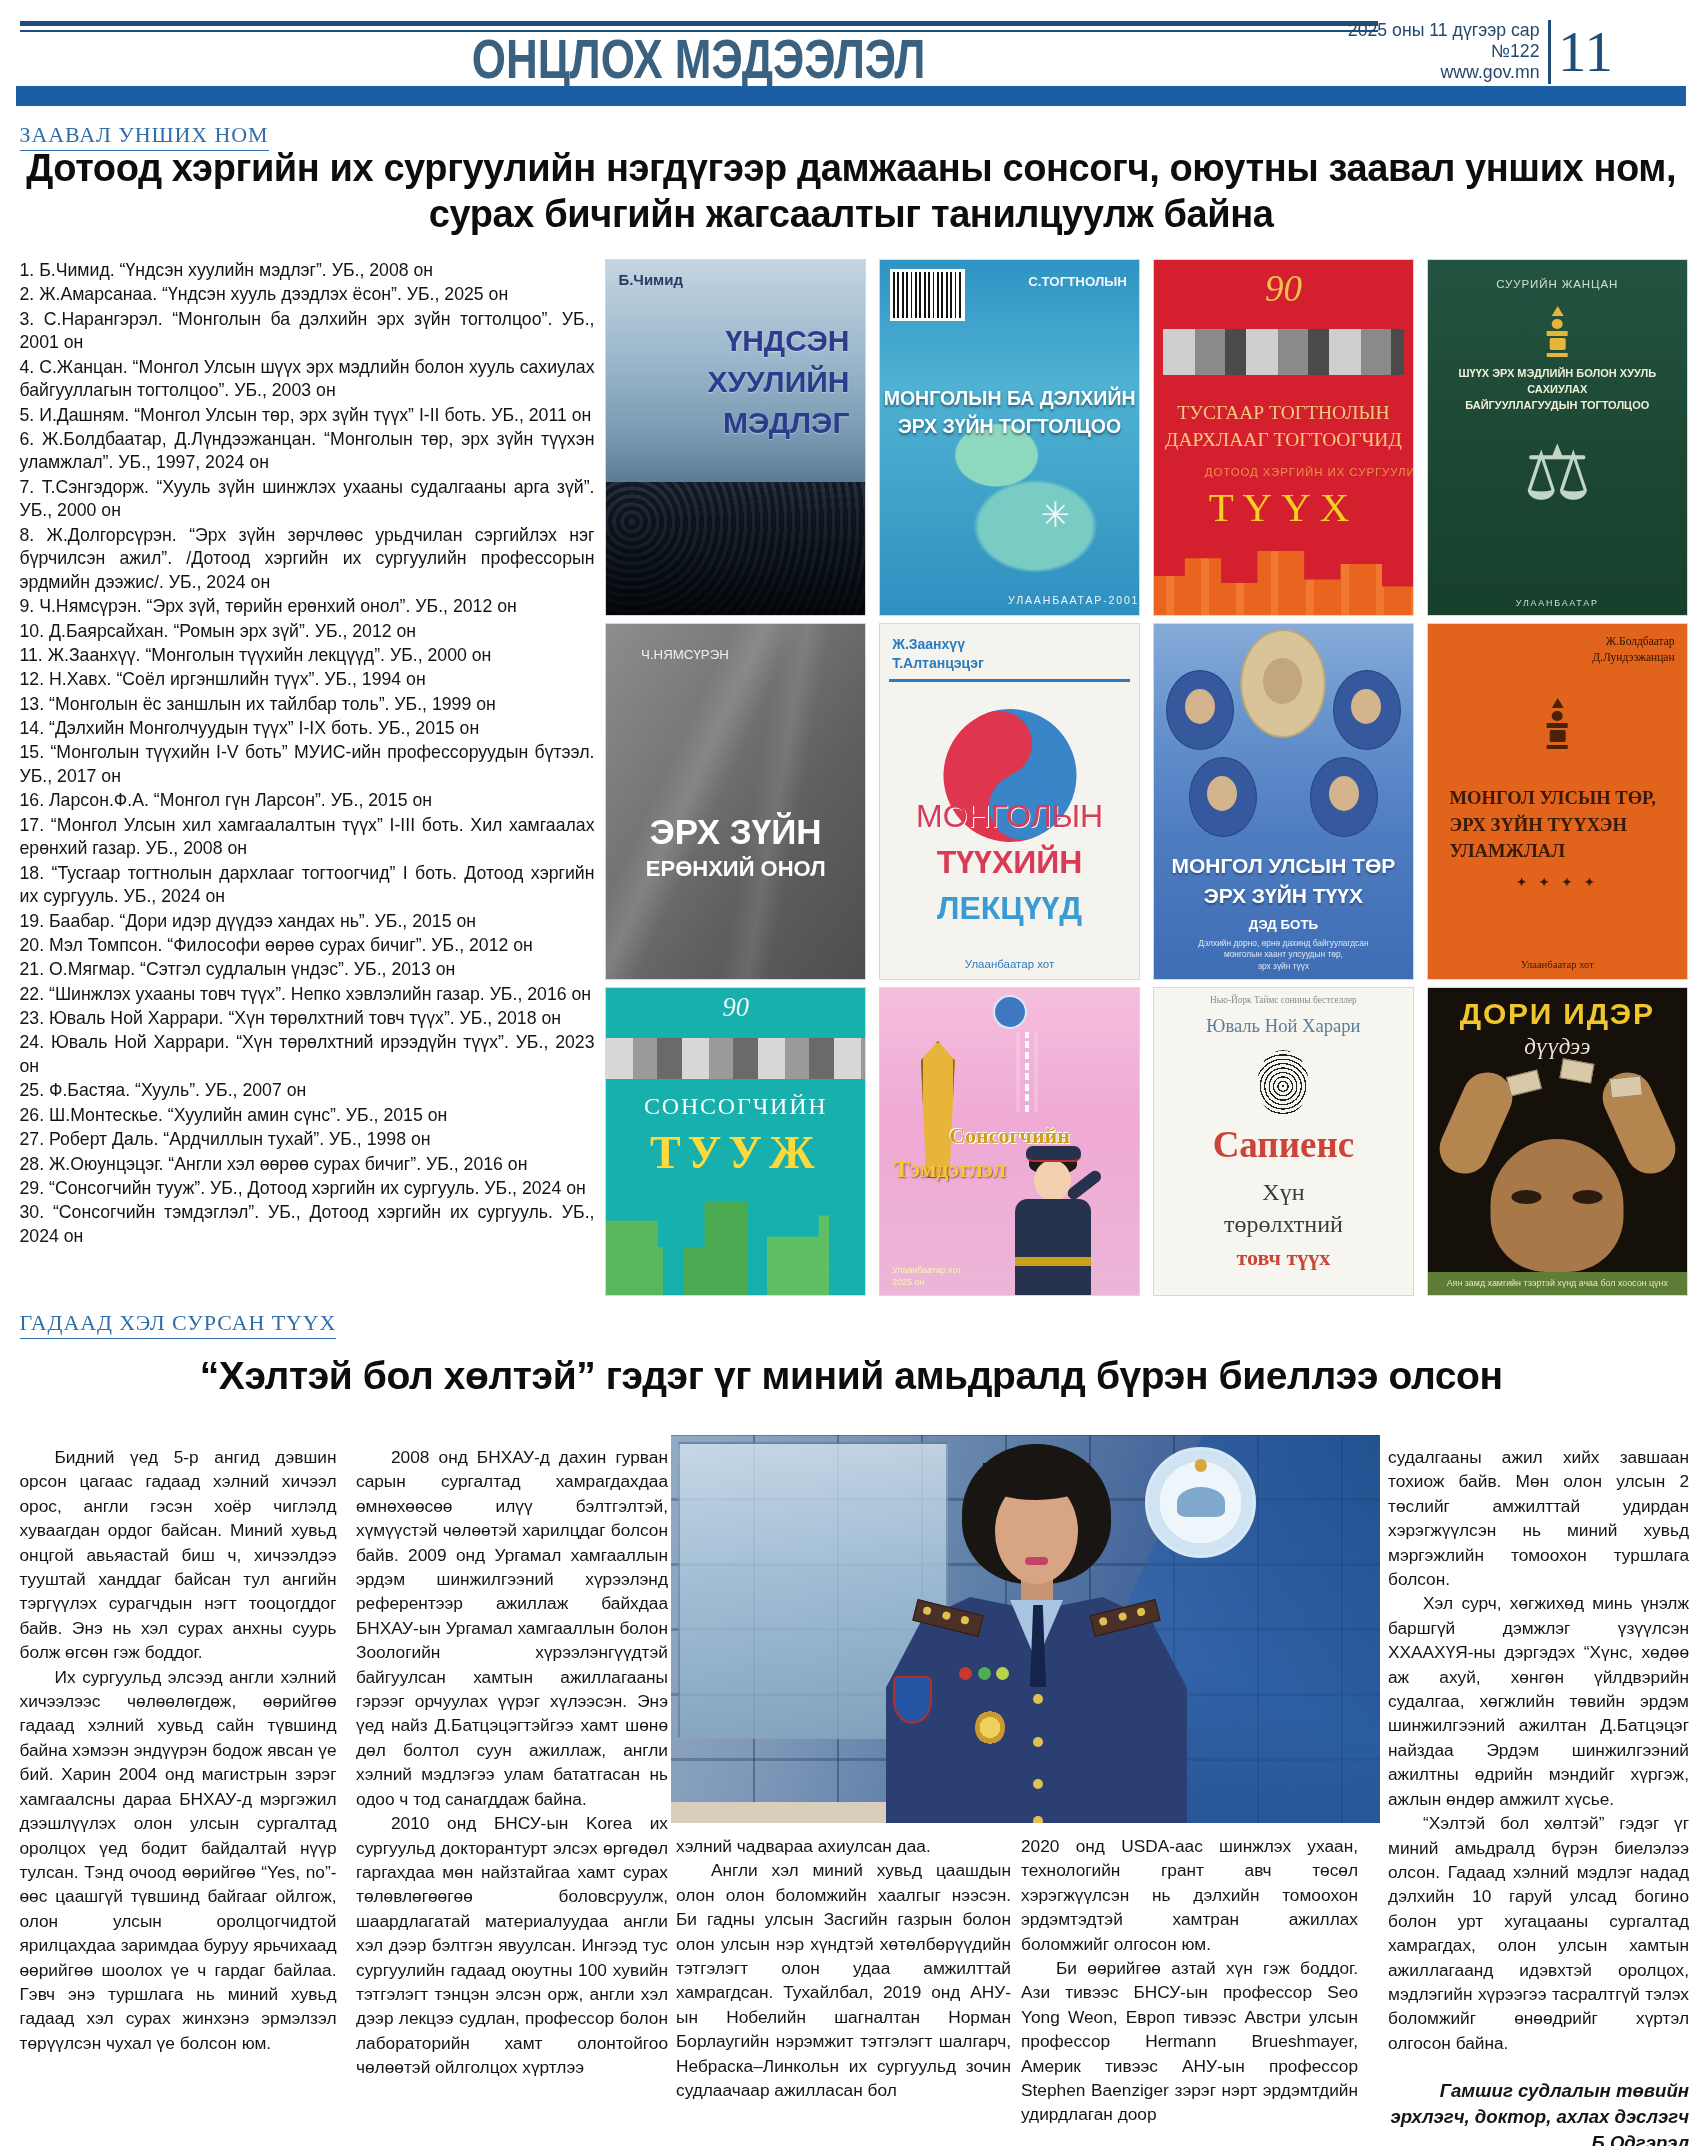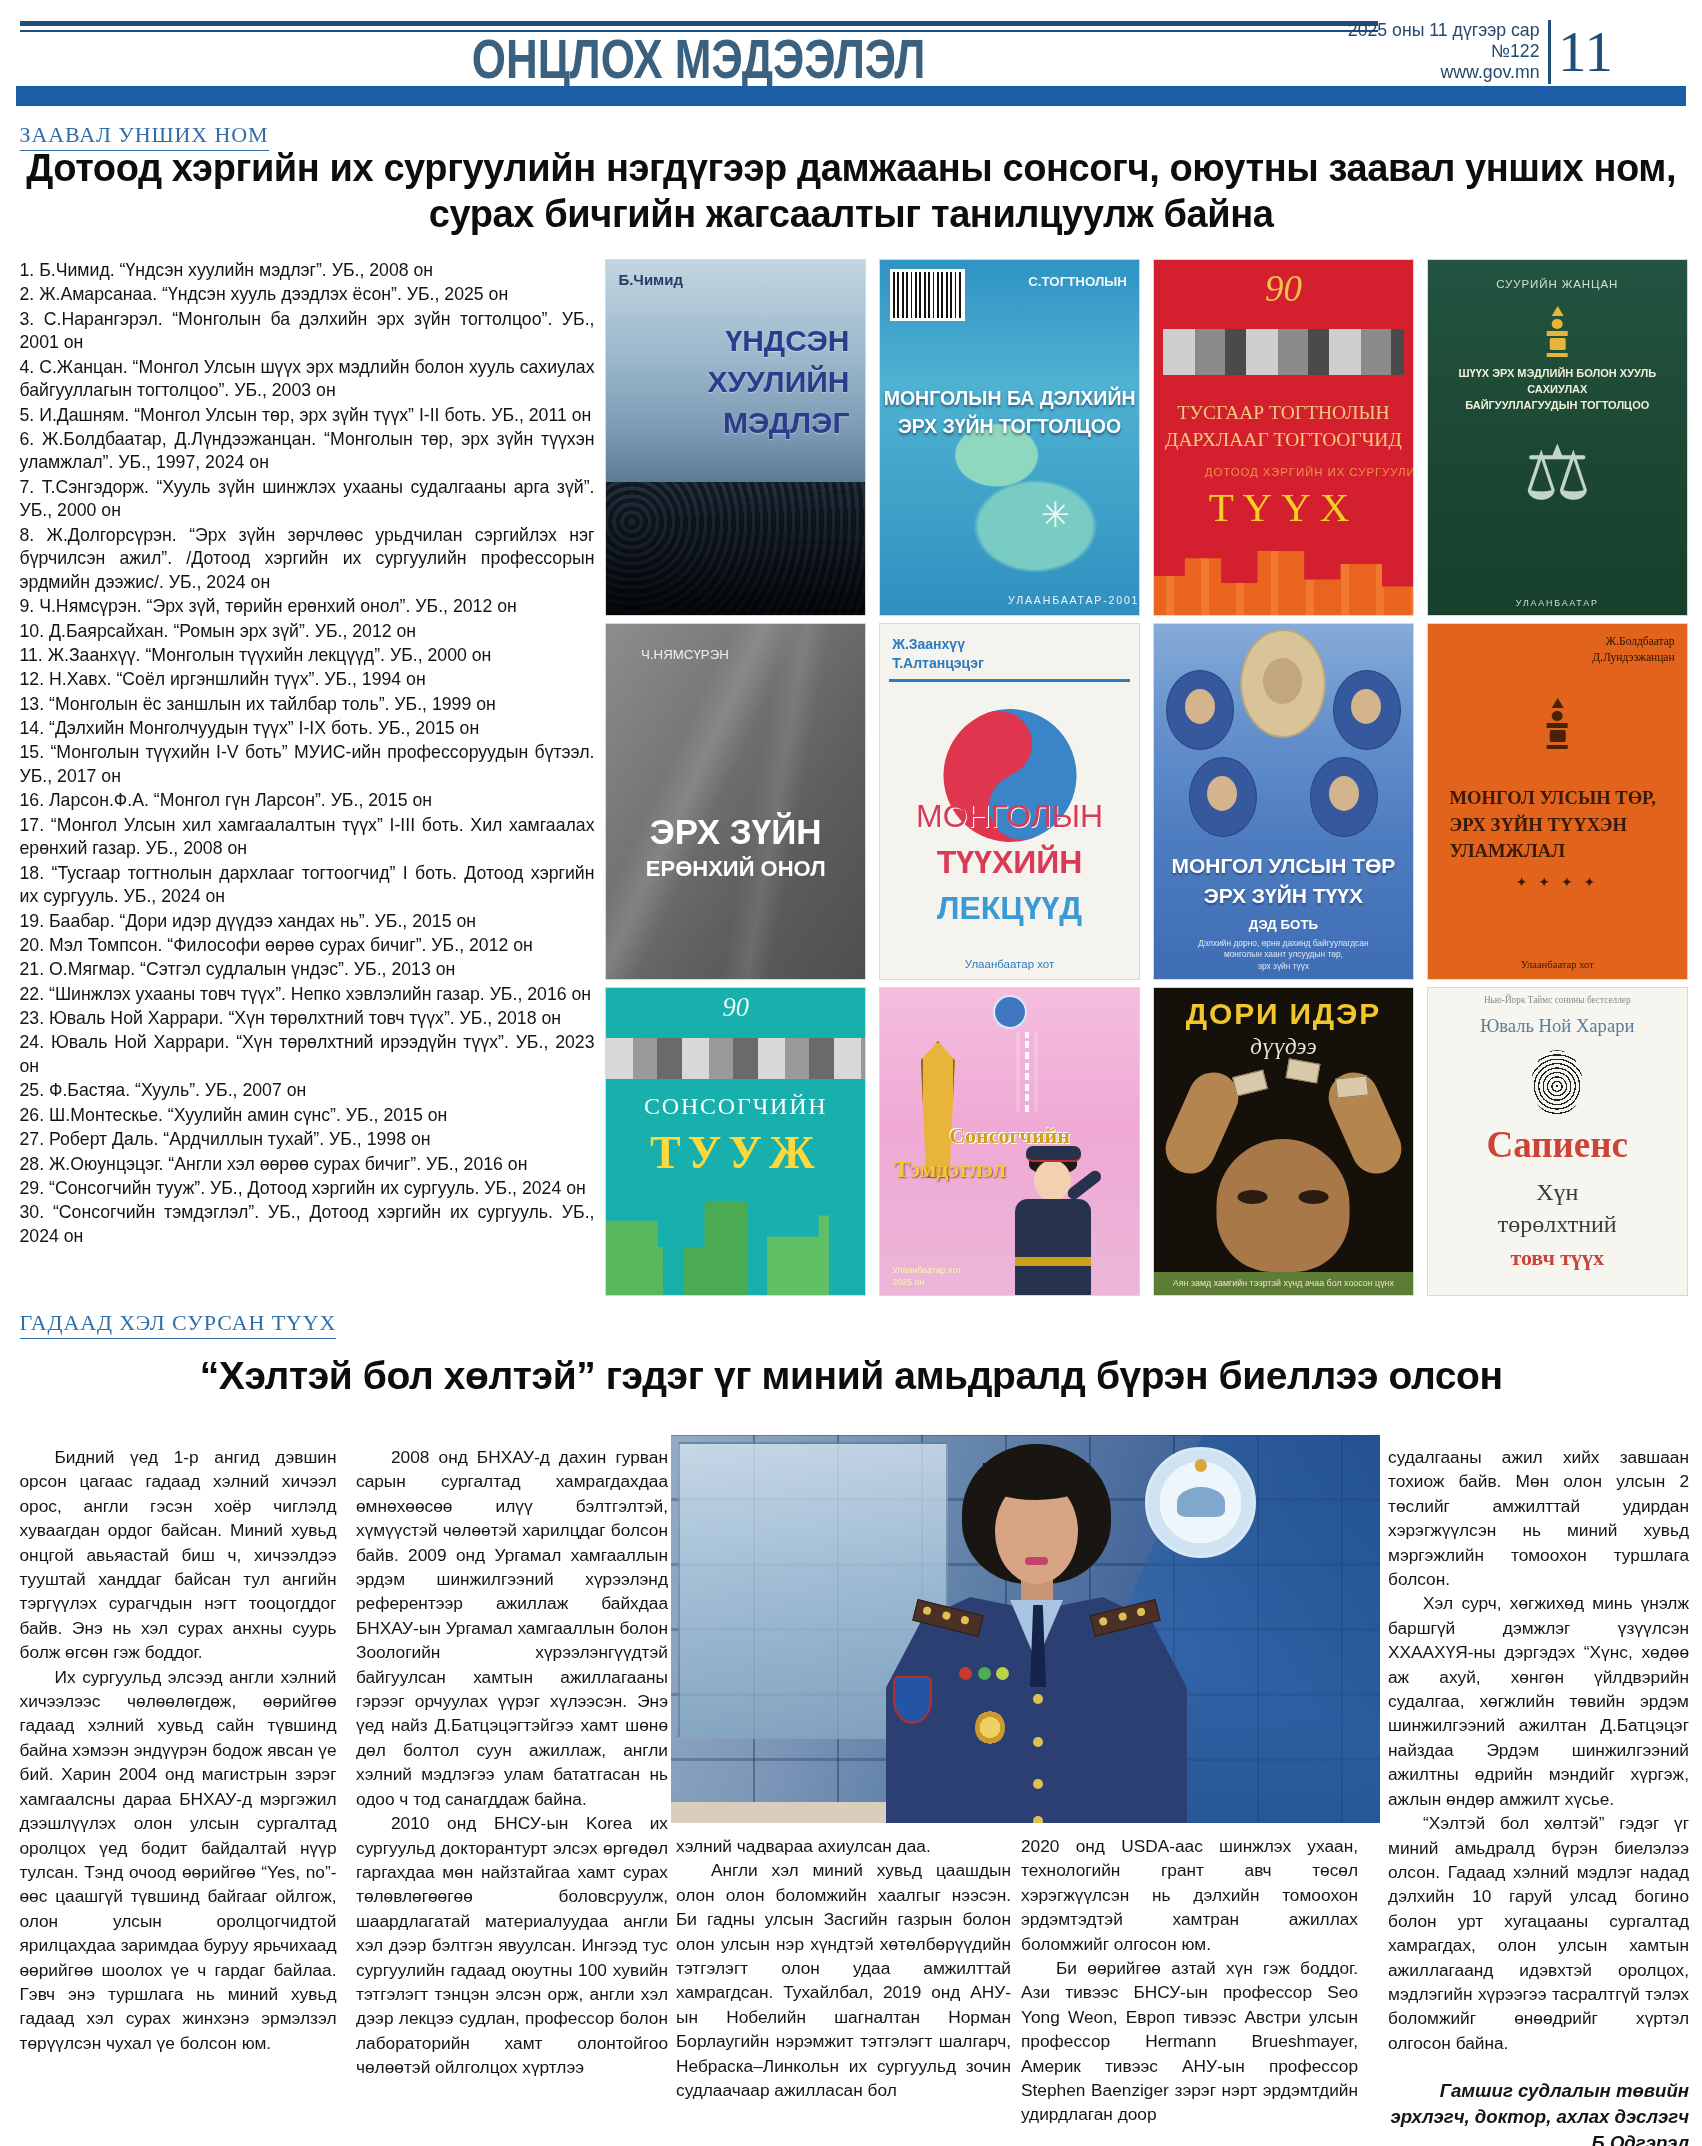--- a/index.html
+++ b/index.html
@@ -447,49 +447,49 @@
           <span class="o-head"></span>
           <span class="o-cap"></span>
         <span class="o-body"></span>
           <span class="o-belt"></span>
           <span class="o-arm"></span>
       </div>
       <div class="c10-footer pre">Улаанбаатар хот
 2025 он</div>
     </div>
 
+    <div class="cover c12">
+      <div class="c12-top">Нью-Йорк Таймс сонины бестселлер</div>
+      <div class="c12-author">Юваль Ной Харари</div>
+      <div class="fingerprint"></div>
+      <div class="c12-t1">Сапиенс</div>
+      <div class="c12-t2 pre">Хүн
+төрөлхтний</div>
+      <div class="c12-t3">товч түүх</div>
+    </div>
+
     <div class="cover c11">
       <div class="c11-t1">ДОРИ ИДЭР</div>
       <div class="c11-t2">дүүдээ</div>
       <span class="c11-hand c11-h1"></span>
       <span class="c11-hand c11-h2"></span>
       <span class="c11-book c11-b1"></span>
       <span class="c11-book c11-b2"></span>
       <span class="c11-book c11-b3"></span>
       <div class="c11-face"></div>
       <div class="c11-footer">Аян замд хамгийн тээртэй хүнд ачаа бол хоосон цүнх</div>
     </div>
 
-    <div class="cover c12">
-      <div class="c12-top">Нью-Йорк Таймс сонины бестселлер</div>
-      <div class="c12-author">Юваль Ной Харари</div>
-      <div class="fingerprint"></div>
-      <div class="c12-t1">Сапиенс</div>
-      <div class="c12-t2 pre">Хүн
-төрөлхтний</div>
-      <div class="c12-t3">товч түүх</div>
-    </div>
-
   </div>
 
   <div class="sec-label" style="top:1310px;">ГАДААД ХЭЛ СУРСАН ТҮҮХ</div>
   <div class="headline" id="headline2">“Хэлтэй бол хөлтэй” гэдэг үг миний амьдралд бүрэн биеллээ олсон</div>
 
   <div class="col" id="col1">
-      <p class="indent">Бидний үед 1-р ангид дэвшин орсон цагаас гадаад хэлний хичээл орос, англи гэсэн хоёр чиглэлд хуваагдан ордог байсан. Миний хувьд онцгой авьяастай биш ч, хичээлдээ тууштай ханддаг байсан тул ангийн тэргүүлэх сурагчдын нэгт тооцогддог байв. Энэ нь хэл сурах анхны суурь болж өгсөн гэж боддог.</p>
+      <p class="indent">Бидний үед 5-р ангид дэвшин орсон цагаас гадаад хэлний хичээл орос, англи гэсэн хоёр чиглэлд хуваагдан ордог байсан. Миний хувьд онцгой авьяастай биш ч, хичээлдээ тууштай ханддаг байсан тул ангийн тэргүүлэх сурагчдын нэгт тооцогддог байв. Энэ нь хэл сурах анхны суурь болж өгсөн гэж боддог.</p>
       <p class="indent">Их сургуульд элсээд англи хэлний хичээлээс чөлөөлөгдөж, өөрийгөө гадаад хэлний хувьд сайн түвшинд байна хэмээн эндүүрэн бодож явсан үе бий. Харин 2004 онд магистрын зэрэг хамгаалсны дараа БНХАУ-д мэргэжил дээшлүүлэх олон улсын сургалтад оролцох үед бодит байдалтай нүүр тулсан. Тэнд очоод өөрийгөө “Yes, no”-өөс цаашгүй түвшинд байгааг ойлгож, олон улсын оролцогчидтой ярилцахдаа заримдаа буруу ярьчихаад өөрийгөө шоолох үе ч гардаг байлаа. Гэвч энэ туршлага нь миний хувьд гадаад хэл сурах жинхэнэ эрмэлзэл төрүүлсэн чухал үе болсон юм.</p>
     </div>
   <div class="col" id="col2">
       <p class="indent">2008 онд БНХАУ-д дахин гурван сарын сургалтад хамрагдахдаа өмнөхөөсөө илүү бэлтгэлтэй, хүмүүстэй чөлөөтэй харилцдаг болсон байв. 2009 онд Ургамал хамгааллын эрдэм шинжилгээний хүрээлэнд референтээр ажиллаж байхдаа БНХАУ-ын Ургамал хамгааллын болон Зоологийн хүрээлэнгүүдтэй байгуулсан хамтын ажиллагааны гэрээг орчуулах үүрэг хүлээсэн. Энэ үед найз Д.Батцэцэгтэйгээ хамт шөнө дөл болтол суун ажиллаж, англи хэлний мэдлэгээ улам бататгасан нь одоо ч тод санагддаж байна.</p>
       <p class="indent">2010 онд БНСУ-ын Korea их сургуульд докторантурт элсэх өргөдөл гаргахдаа мөн найзтайгаа хамт сурах төлөвлөгөөгөө боловсруулж, шаардлагатай материалуудаа англи хэл дээр бэлтгэн явуулсан. Ингээд тус сургуулийн гадаад оюутны 100 хувийн тэтгэлэгт тэнцэн элсэн орж, англи хэл дээр лекцээ судлан, профессор болон лабораторийн хамт олонтойгоо чөлөөтэй ойлголцох хүртлээ</p>
     </div>
 
   <div id="photo">
     <div class="grid"></div>
     <div class="ph-window"></div>

